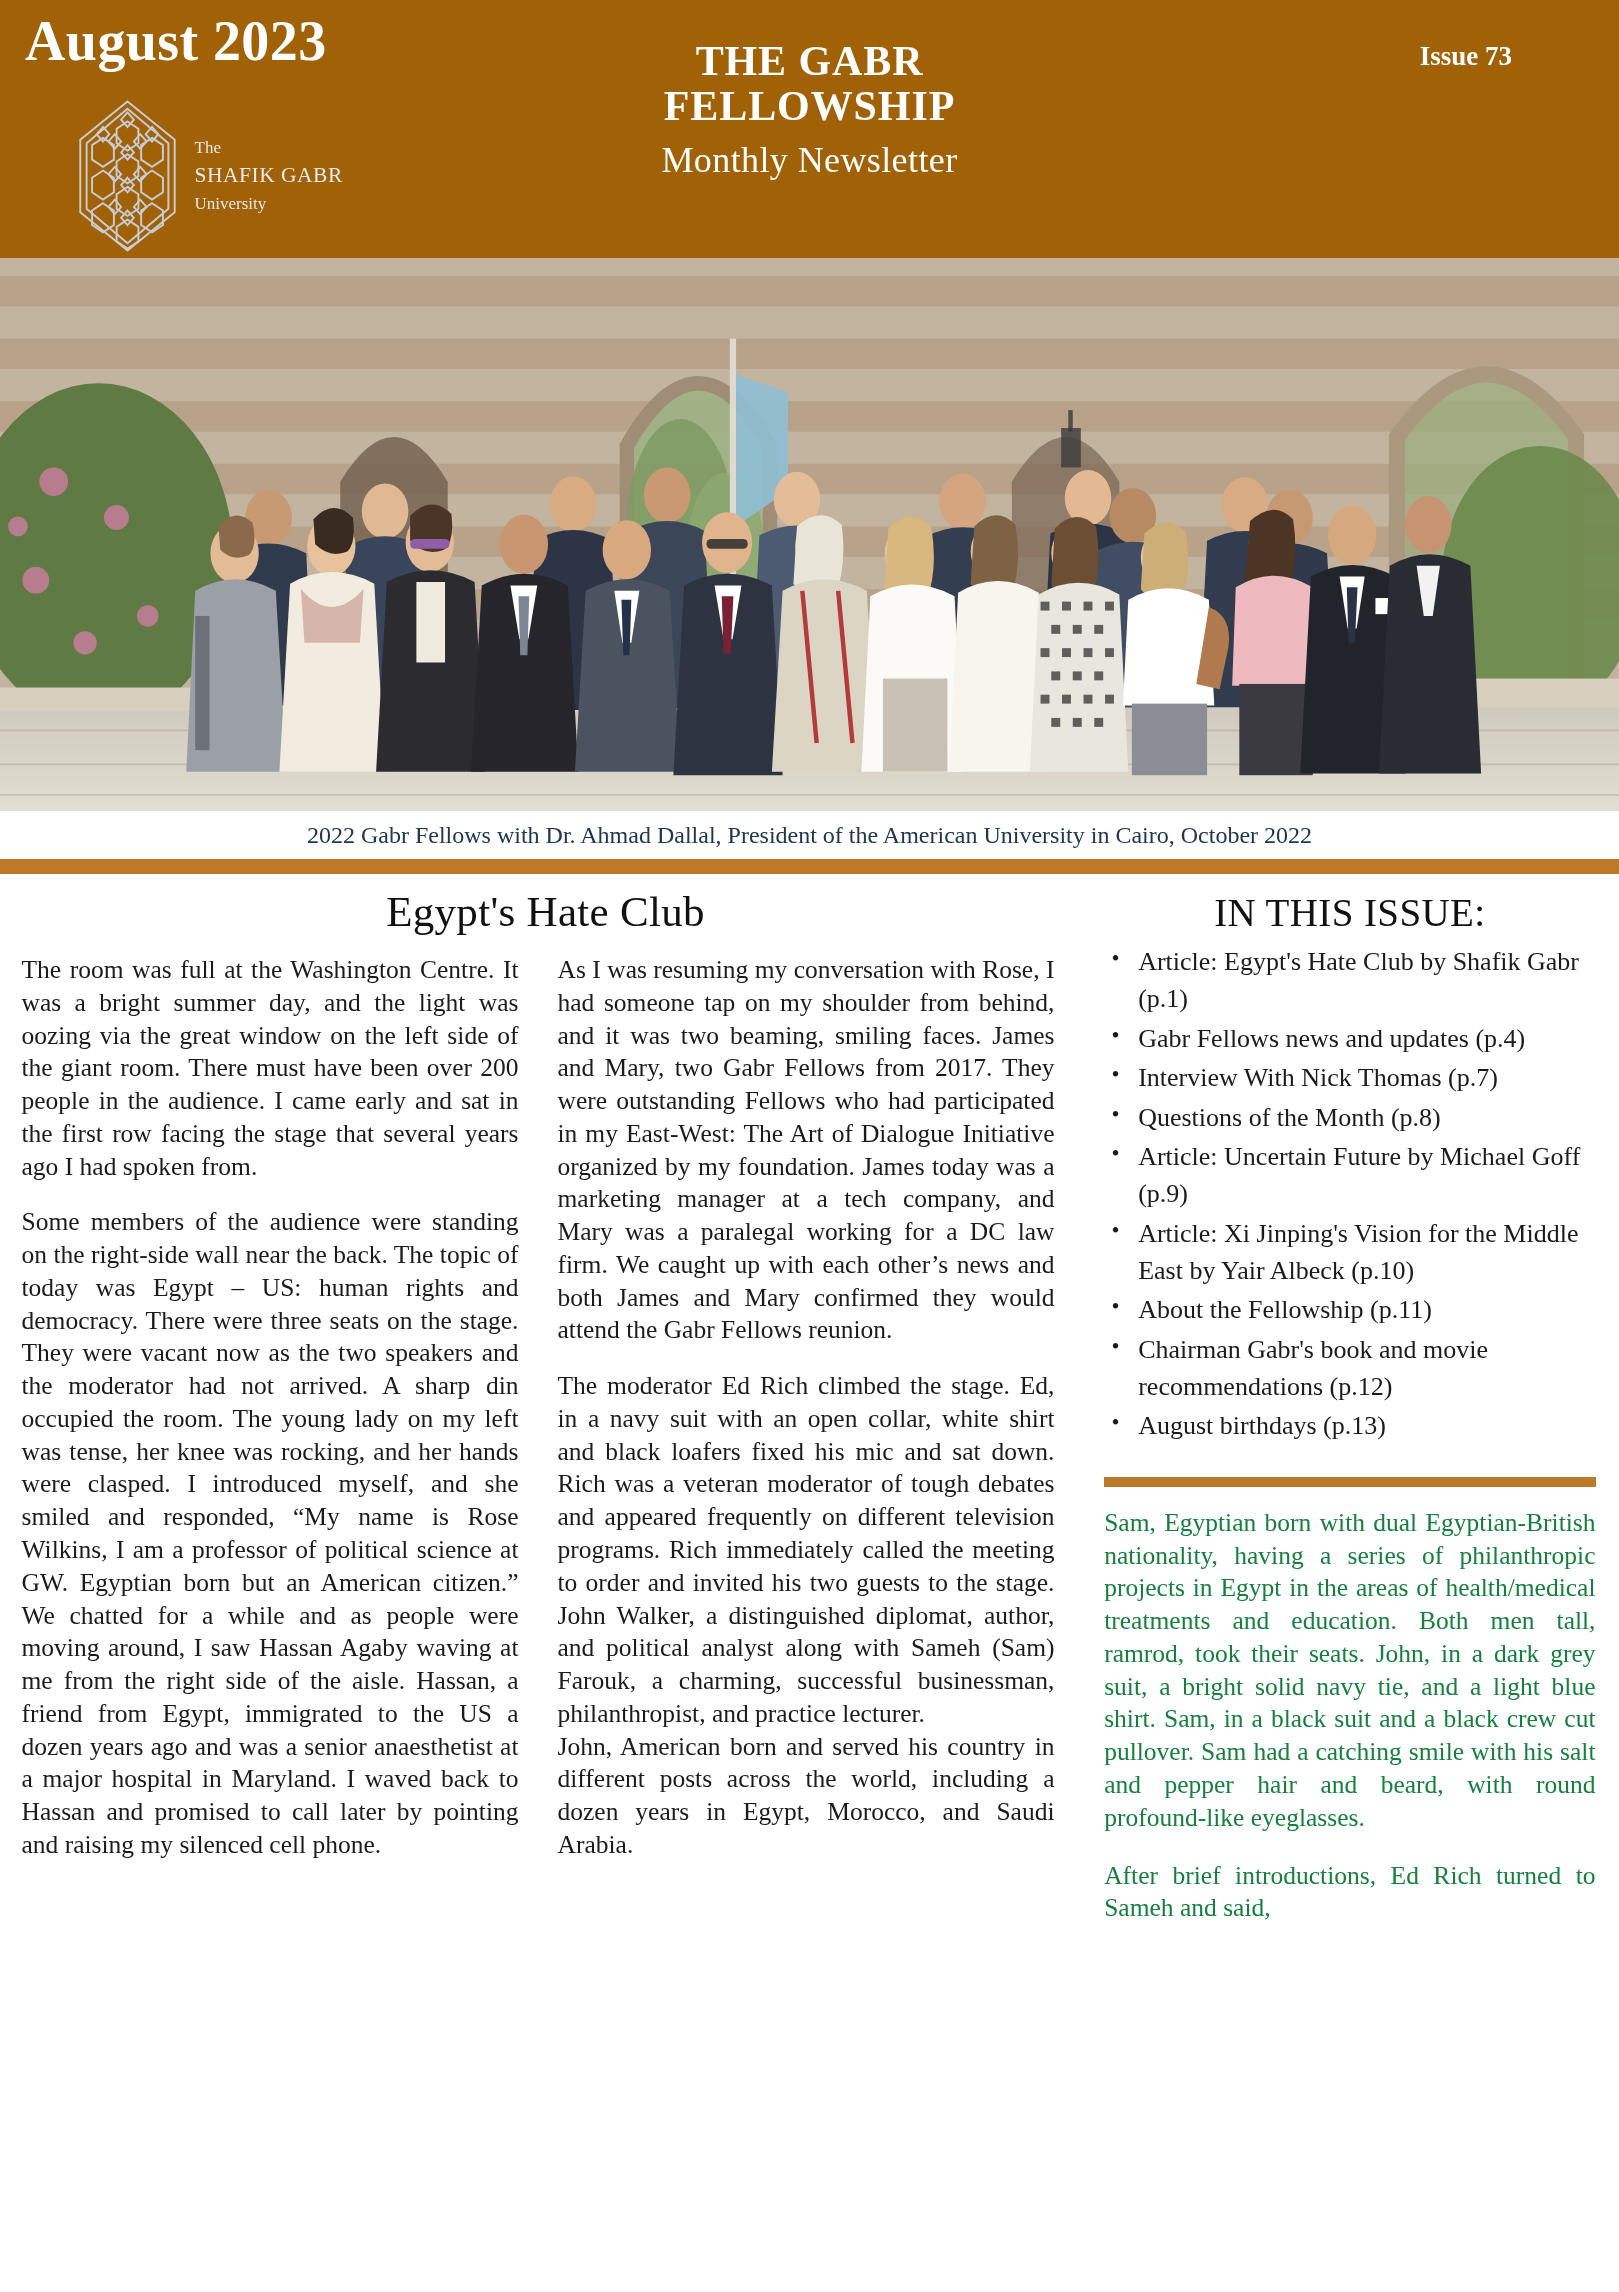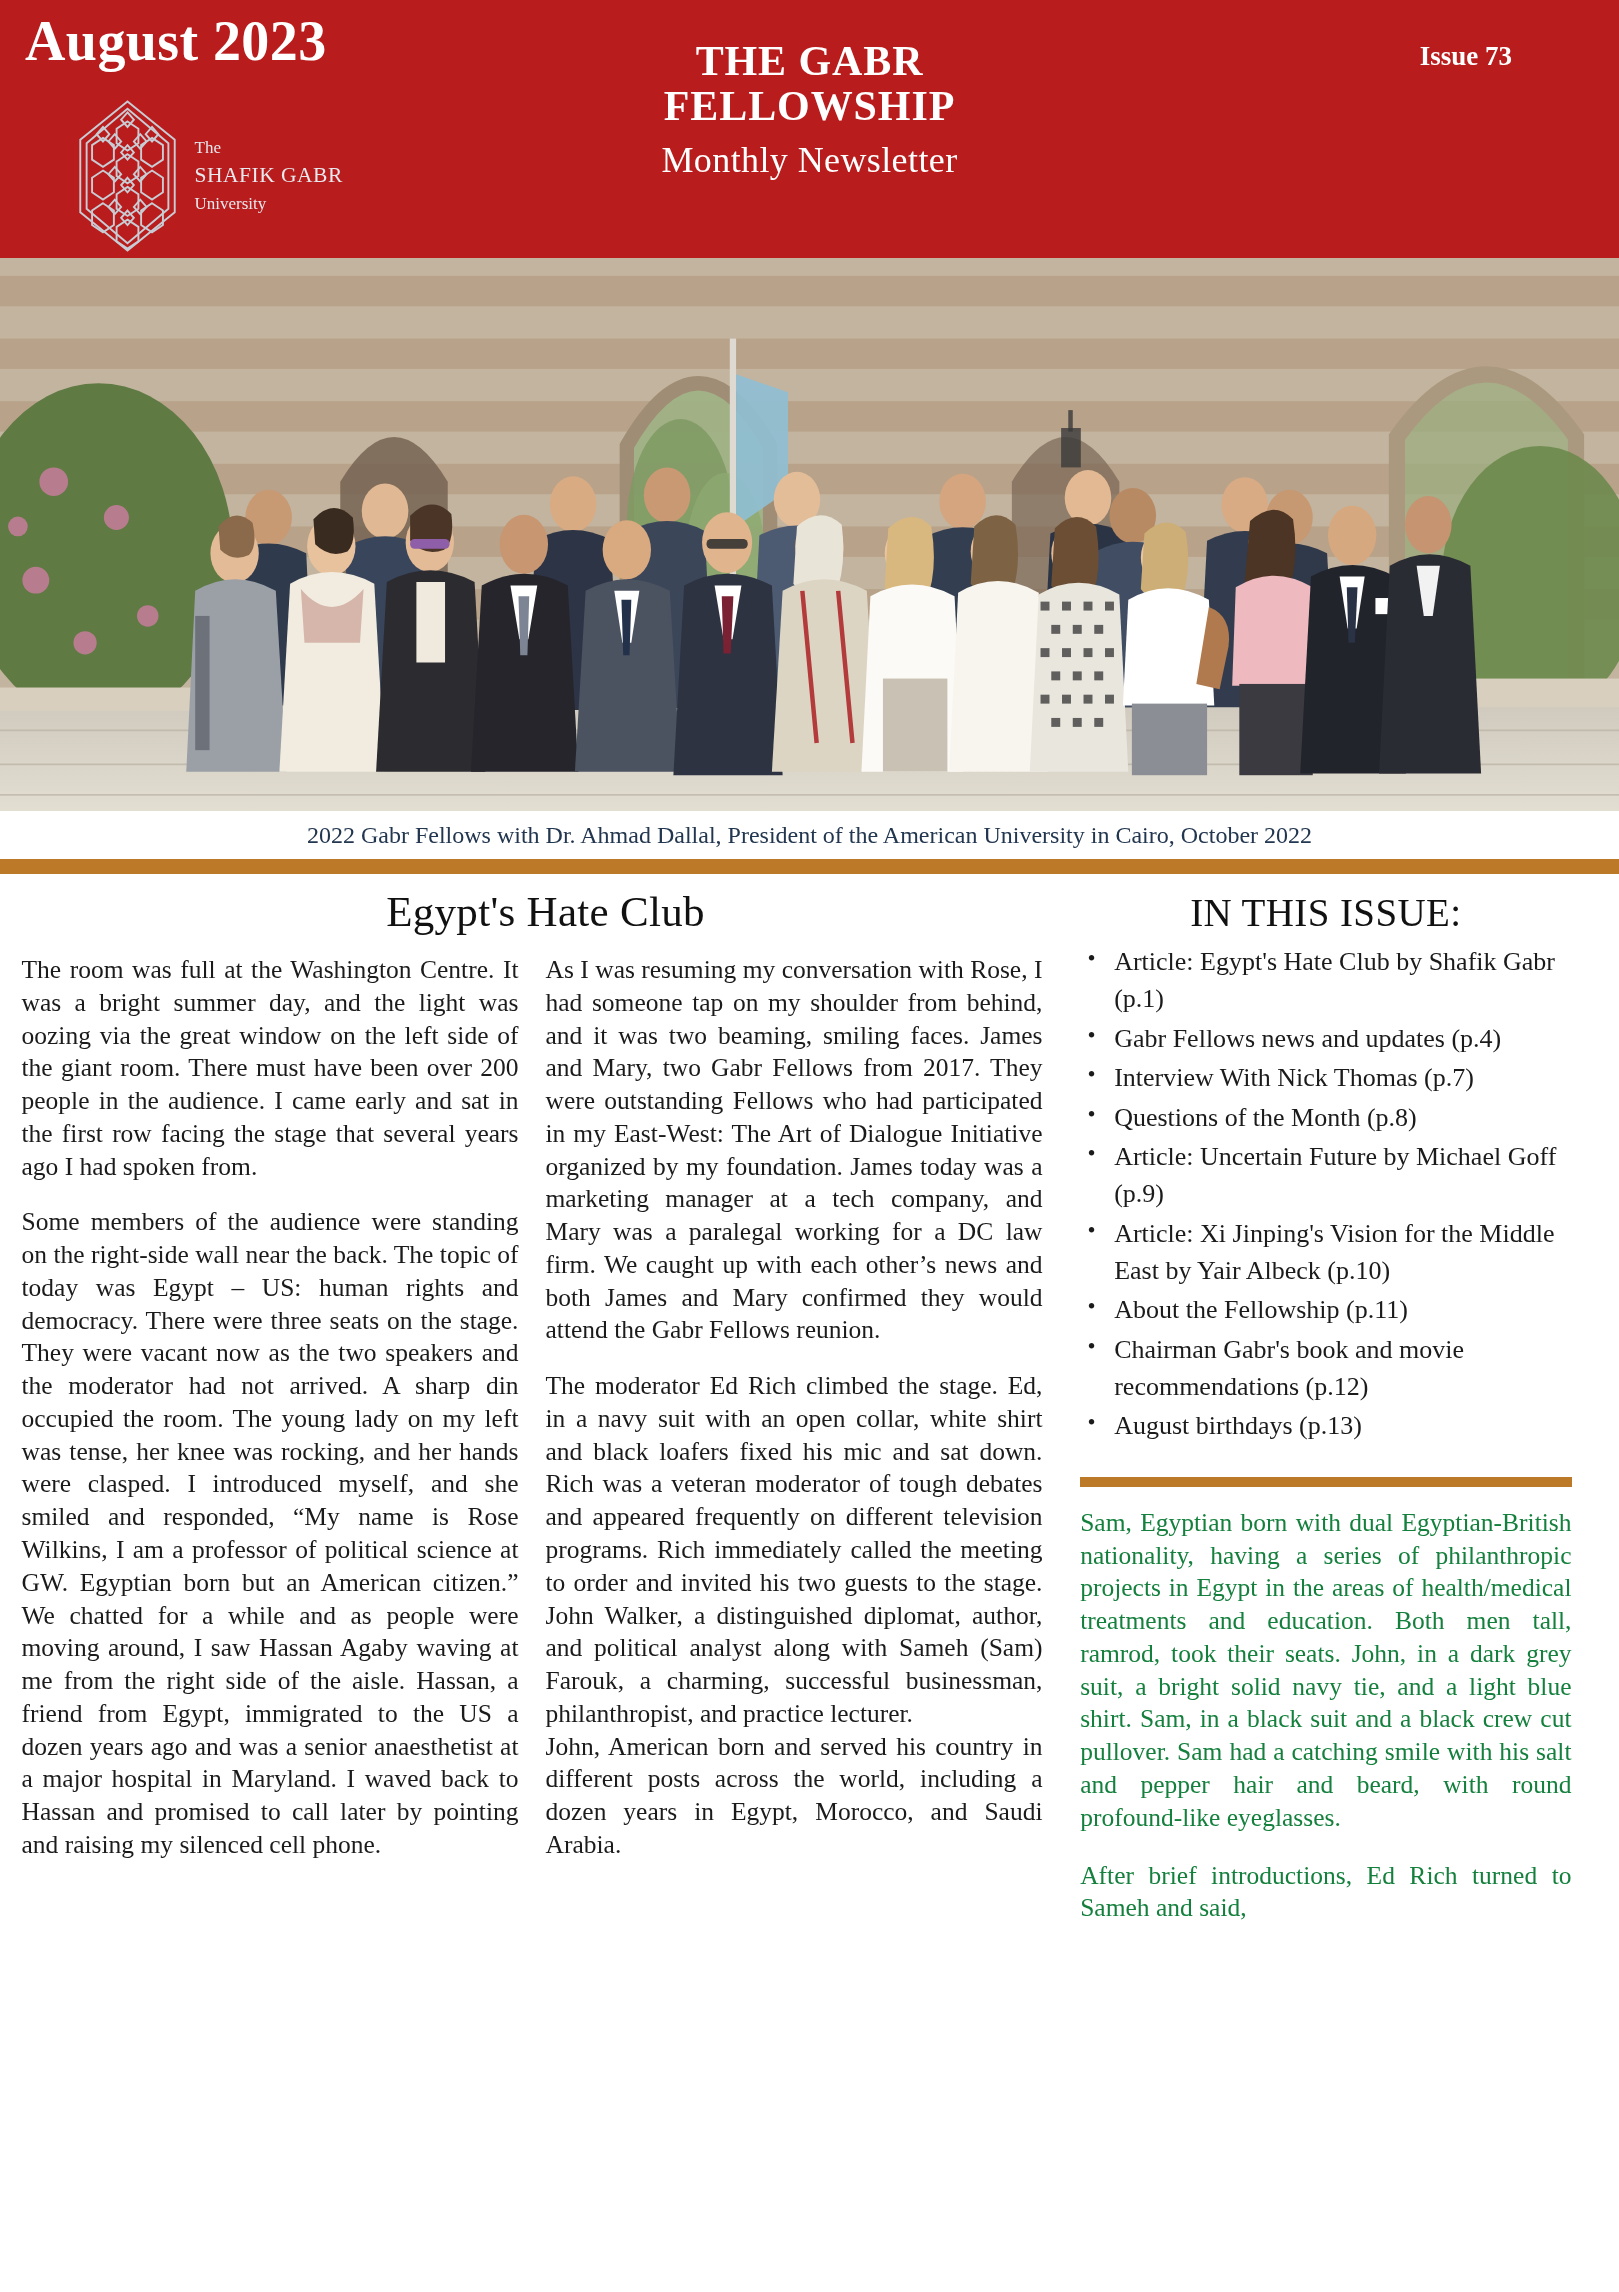--- a/index.html
+++ b/index.html
@@ -12,21 +12,21 @@
     overflow: hidden;
   }
 
   .page { position: relative; width: 1619px; height: 2293px; background:#fff; }
 
   
   .masthead {
     position: relative;
     width: 100%;
     height: 258px;
-    background: #b91c1c;
+    background: #a16207;
     overflow: hidden;
   }
   .issue-date {
     position: absolute;
     left: 25px; top: 9px;
     color: #ffffff;
     font-size: 56px;
     font-weight: bold;
     font-family: "Liberation Serif", "DejaVu Serif", serif;
     letter-spacing: 0.4px;
@@ -99,21 +99,21 @@
     width: 100%;
     height: 15px;
     background: #bc7a29;
   }
 
   
   .content {
     position: relative;
     display: flex;
     padding: 0 21.5px;
-    gap: 0;
+    gap: 12px;
   }
   .col { padding-top: 16px; }
   .col-left  { width: 524px; padding-right: 27px; }
   .col-mid   { width: 524px; padding-right: 27px; }
   .col-right { width: 502px; padding-left: 10.7px; }
 
   .article-title {
     font-size: 43px;
     color: #111111;
     text-align: center;

